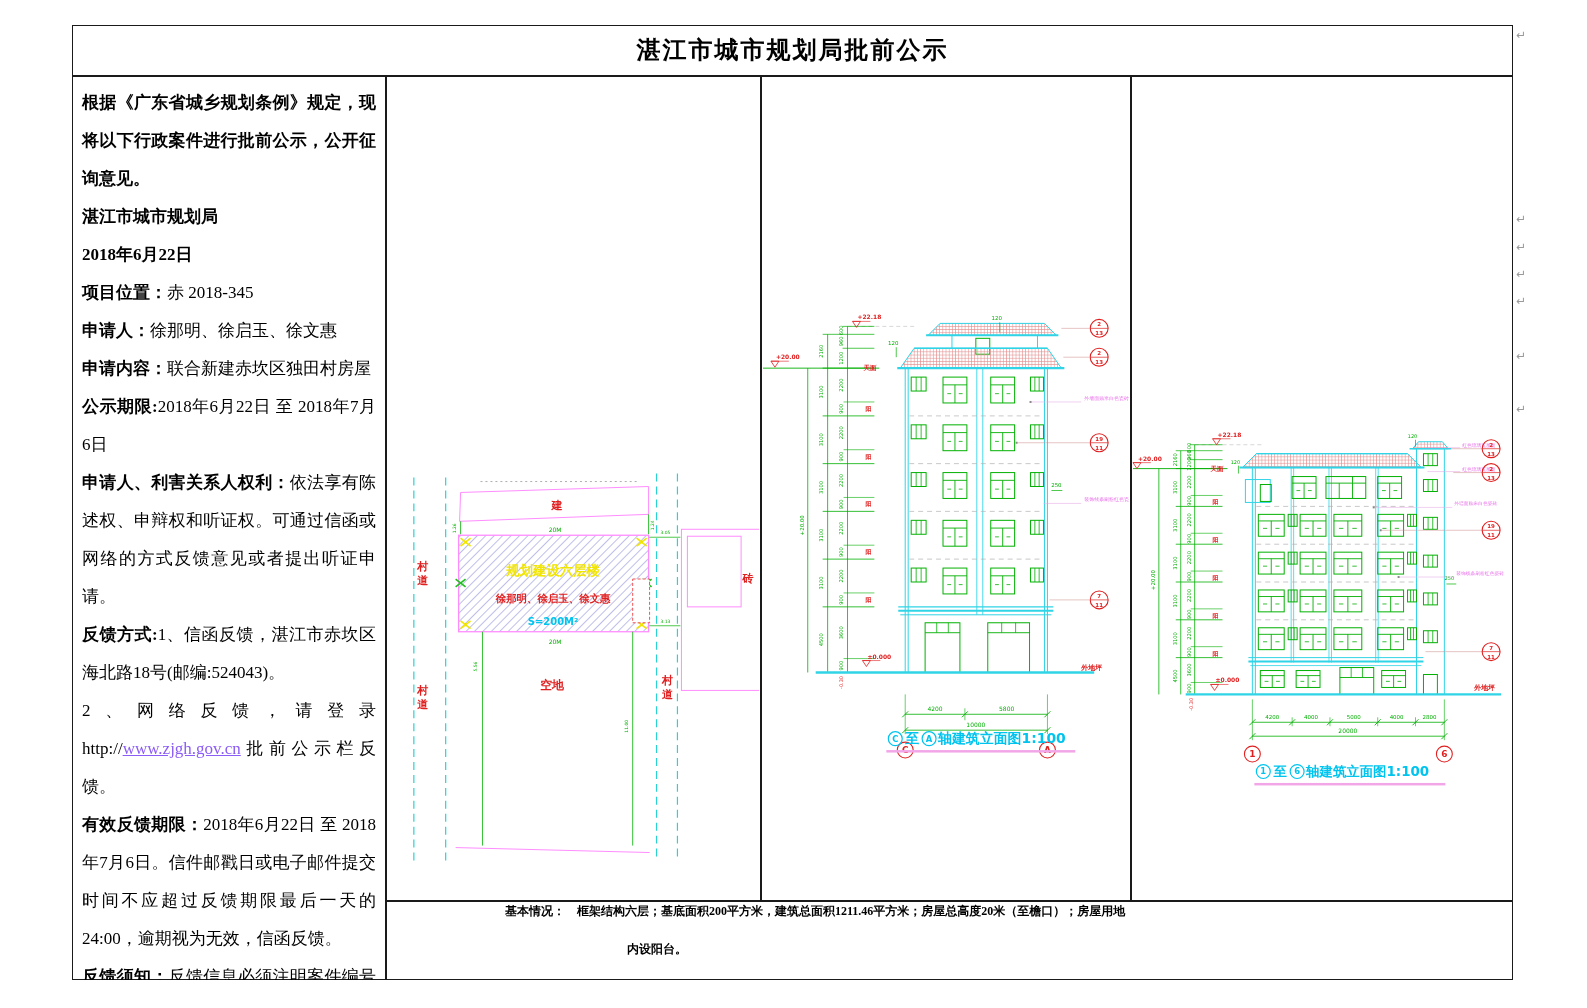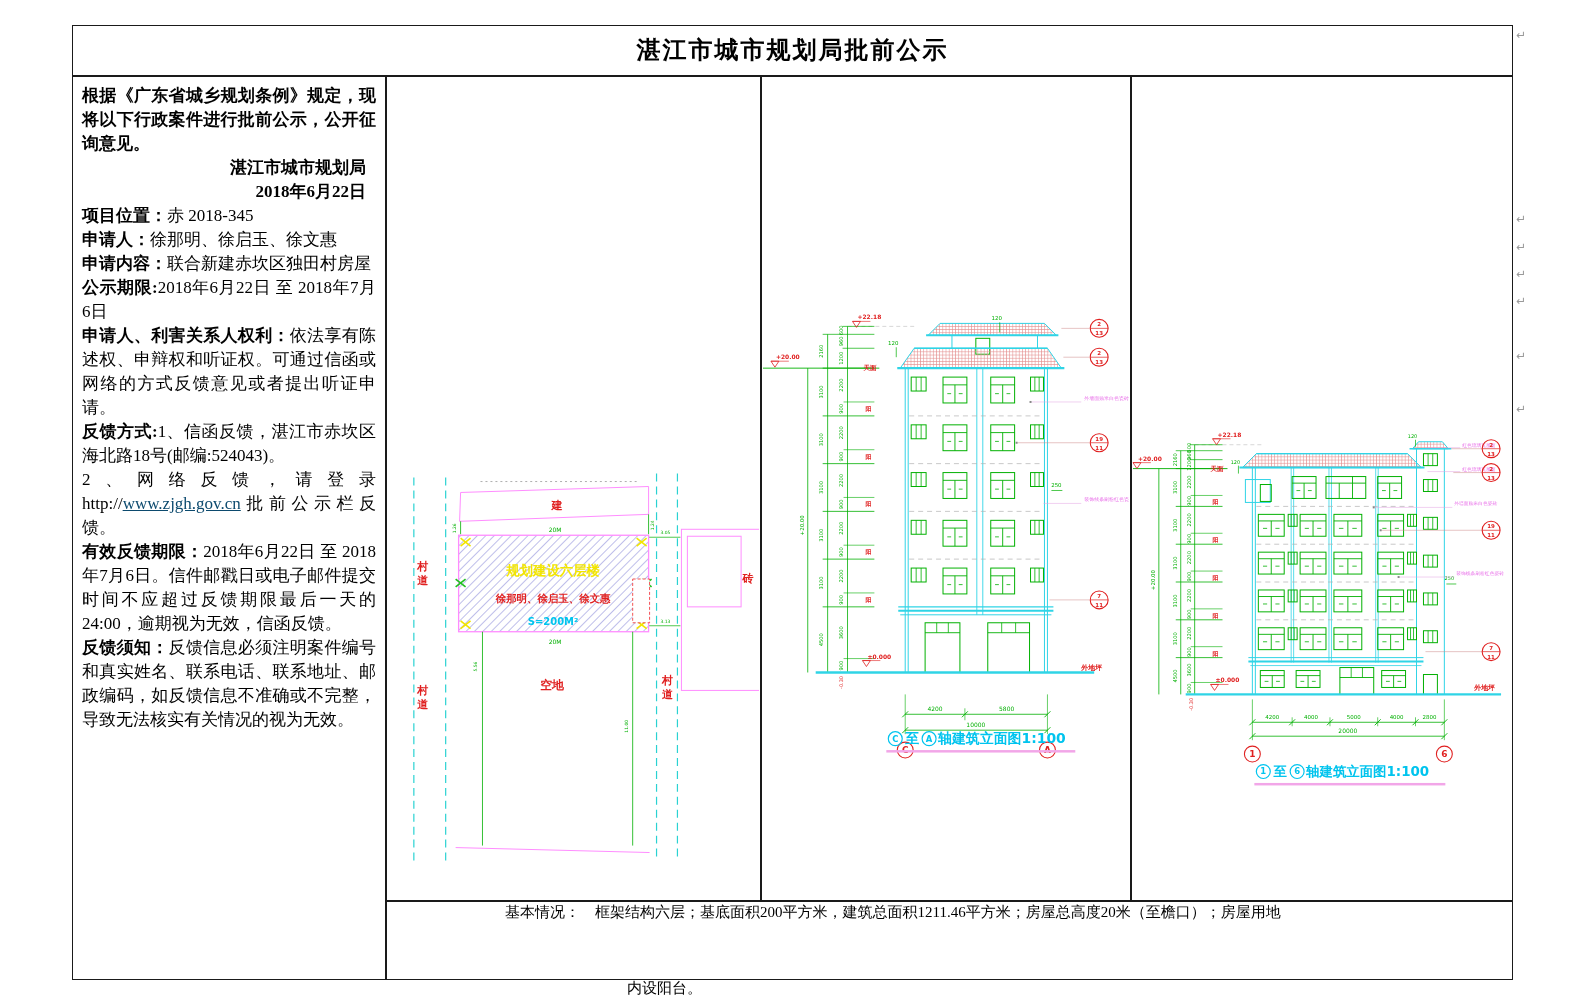--- a/index.html
+++ b/index.html
@@ -6,32 +6,32 @@
   html,body{margin:0;padding:0;background:#fff;}
   body{width:1587px;height:1008px;position:relative;overflow:hidden;
        font-family:"Liberation Serif","DejaVu Serif",serif;color:#000;}
   .abs{position:absolute;}
   .page-border{left:72px;top:25px;width:1441px;height:955px;border:1.6px solid #1a1a1a;box-sizing:border-box;}
   .vl{width:1.6px;background:#1a1a1a;}
   .hl{height:1.6px;background:#1a1a1a;}
   .title-row{left:72px;top:25px;width:1441px;height:50px;display:flex;align-items:center;justify-content:center;
              font-size:24px;font-weight:bold;letter-spacing:2px;}
   .cell-left{left:72px;top:75px;width:313px;height:905px;box-sizing:border-box;
-             padding:9px 9px 0 10px;font-size:17px;line-height:24px;text-align:justify;overflow:hidden;}
+             padding:9px 9px 0 10px;font-size:17px;line-height:38px;text-align:justify;overflow:hidden;}
   .cell-left p{margin:0;}
   .b{font-weight:bold;}
-  .ar{text-align:right;padding-right:10px;}
-  .lnk{color:#0c4a6e;text-decoration:underline;}
+  .ar{text-align:left;padding-right:10px;}
+  .lnk{color:#8b5cf6;text-decoration:underline;}
   svg.panel{position:absolute;top:76px;height:824px;}
   #svg-site{left:386px;width:373px;}
   #svg-mid{left:761px;width:368px;}
   #svg-right{left:1131px;width:381px;}
-  .footer-line{position:absolute;font-size:15px;font-weight:normal;white-space:nowrap;}
+  .footer-line{position:absolute;font-size:12px;font-weight:bold;white-space:nowrap;}
   #fl1{left:505px;top:903px;}
-  #fl2{left:627px;top:941px;margin-top:38px;}
+  #fl2{left:627px;top:941px;}
   .pmark{position:absolute;left:1516px;color:#9a9a9a;font-size:12px;
          font-family:"DejaVu Sans",sans-serif;}
 </style>
 </head>
 <body>
 
 <div class="abs page-border"></div>
 <div class="abs hl" style="left:72px;top:75px;width:1441px;"></div>
 <div class="abs vl" style="left:385px;top:75px;height:905px;"></div>
 <div class="abs vl" style="left:760px;top:75px;height:825px;"></div>

